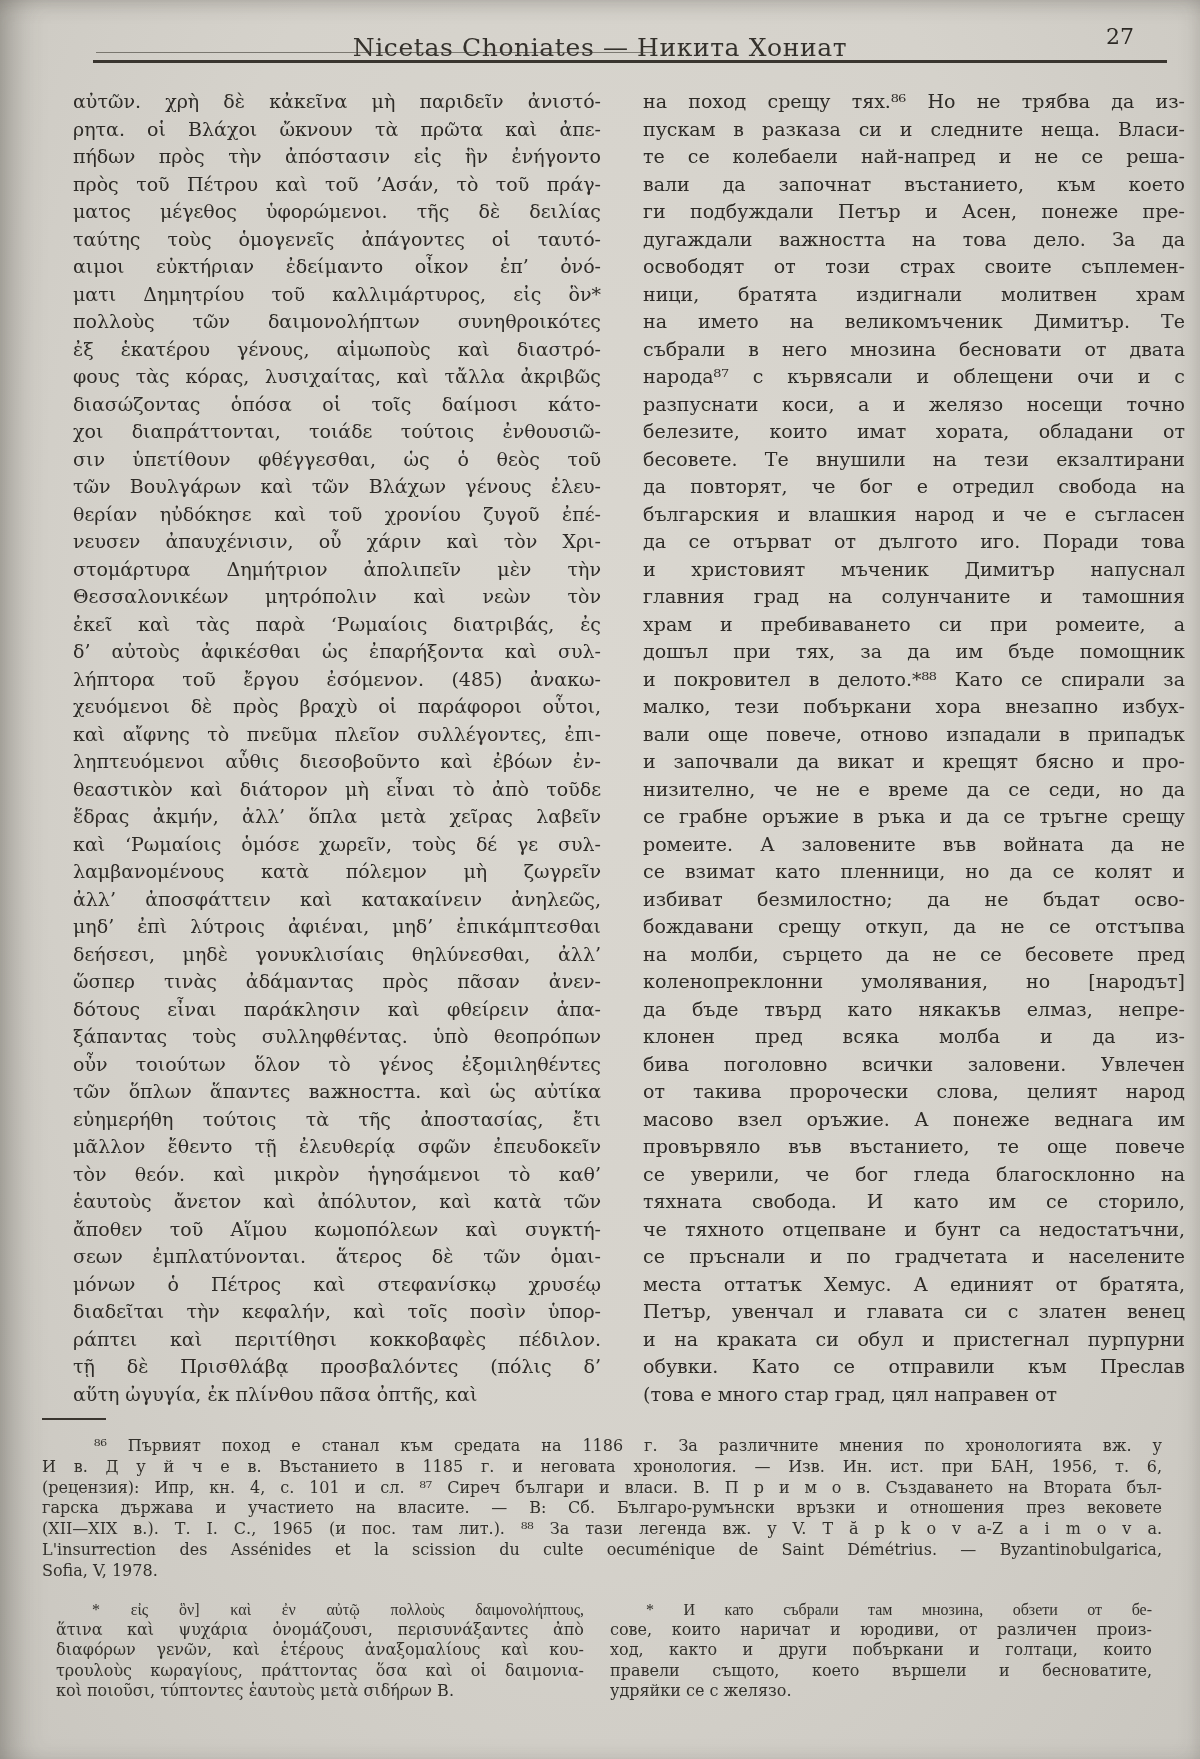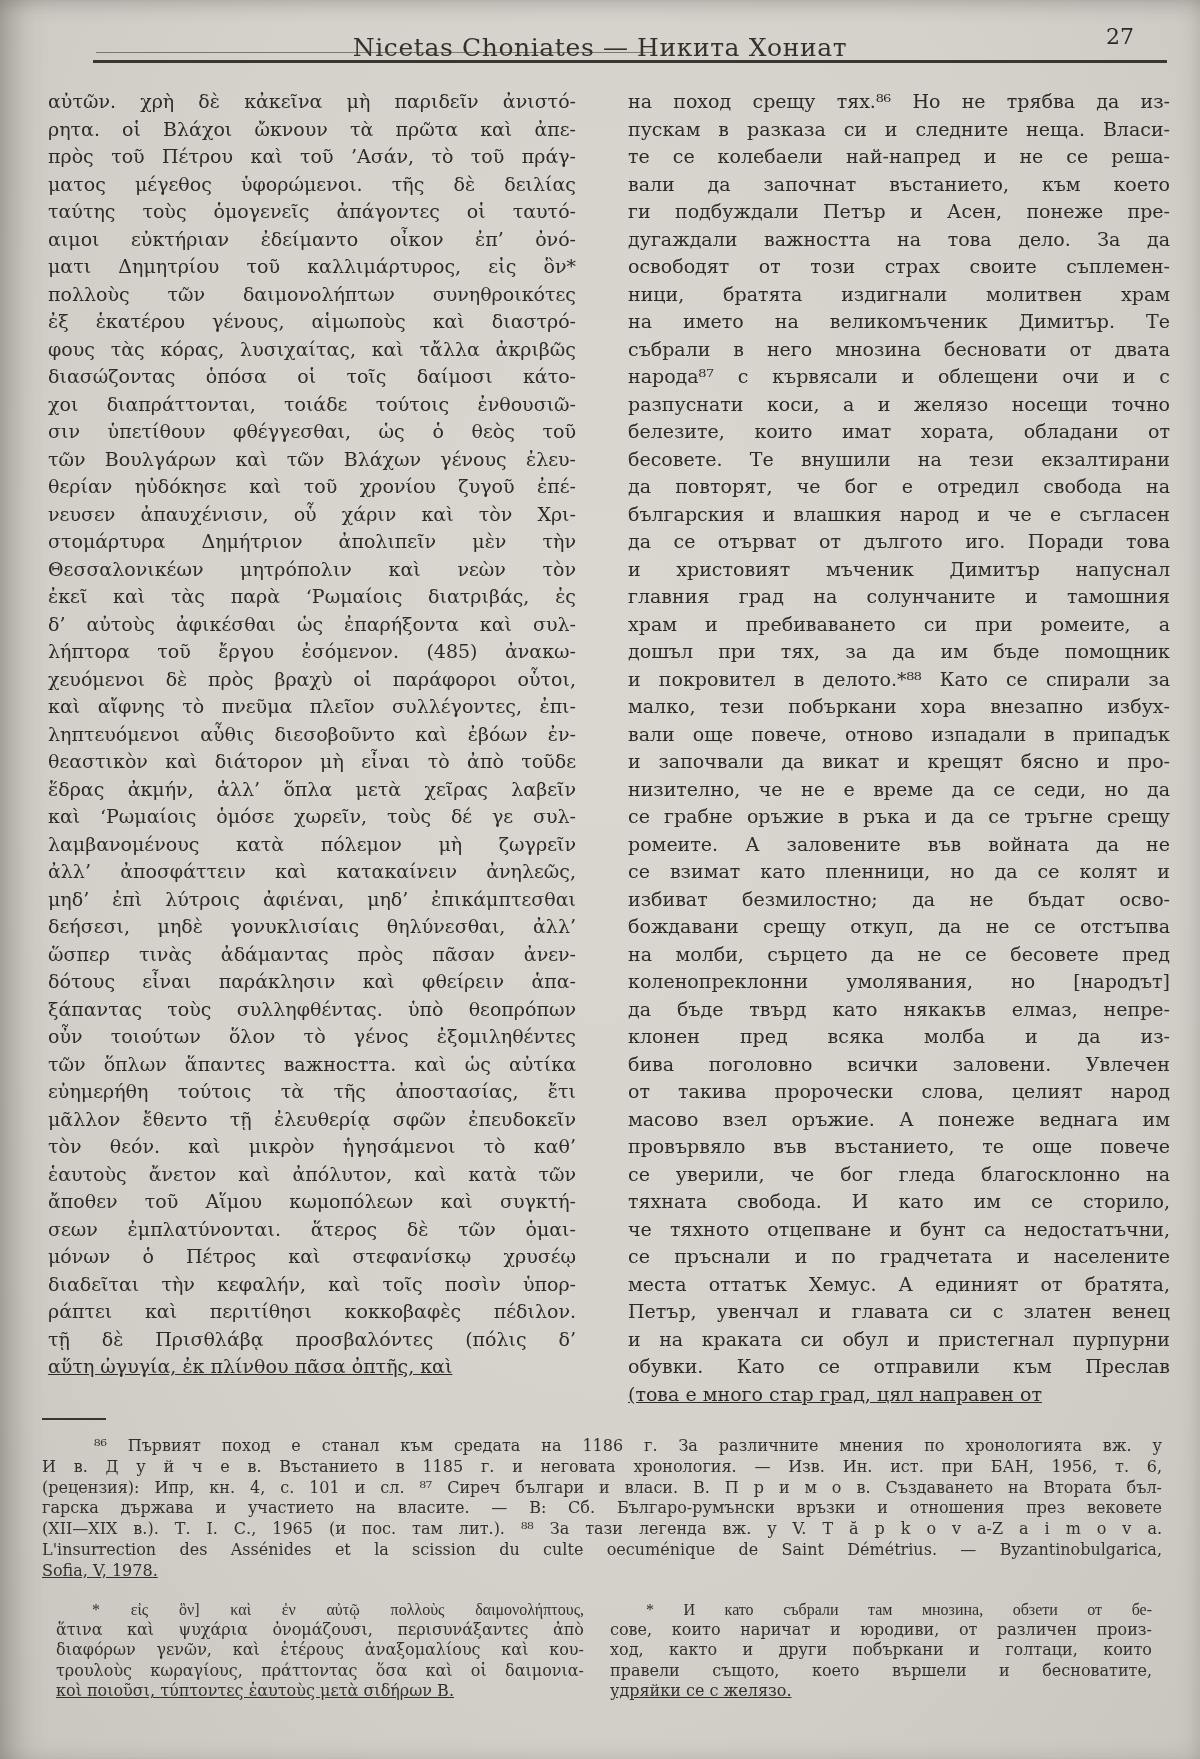--- a/index.html
+++ b/index.html
@@ -32,32 +32,32 @@
   .rule-thin {
     position: absolute; top: 52px; left: 96px; width: 560px; height: 1px;
     background: #4a463f; opacity: .65;
   }
   .rule-thick {
     position: absolute; top: 60px; left: 93px; right: 33px; height: 3px;
     background: #39352f;
   }
 
   
-  .columns { display: flex; padding-left: 48px; gap: 36px; }
+  .columns { display: flex; padding-left: 73px; gap: 26px; }
   .col { font-size: 19px; }
   .col .tline { line-height: 27.5px; }
   .col-left  { width: 528px; }
   .col-right { width: 542px; margin-left: 16px; }
 
   .tline {
     text-align: justify;
     text-align-last: justify;
     overflow: hidden;
   }
-  .tline:last-child { text-align-last: auto; text-decoration: underline; }
+  .tline:last-child { text-align-last: auto; }
 
   
   .fn-sep { margin: 10px 0 0 42px; width: 64px; height: 2px; background: #39352f; }
   .footnotes {
     padding: 8px 38px 0 42px;
     font-size: 16px; color: #32302b; margin-top: 8px;
   }
   .footnotes .tline { line-height: 20.8px; }
   .indent-first .tline:first-child { text-indent: 52px; }
 
@@ -77,20 +77,21 @@
     <div class="header-title">Nicetas Choniates — Никита Хониат</div>
     <div class="page-number">27</div>
     <div class="rule-thin"></div>
     <div class="rule-thick"></div>
   </div>
 
   <div class="columns">
     <div class="col col-left">
         <div class="tline">αὐτῶν. χρὴ δὲ κἀκεῖνα μὴ παριδεῖν ἀνιστό-</div>
         <div class="tline">ρητα. οἱ Βλάχοι ὤκνουν τὰ πρῶτα καὶ ἀπε-</div>
+        <div class="tline">πήδων πρὸς τὴν ἀπόστασιν εἰς ἣν ἐνήγοντο</div>
         <div class="tline">πρὸς τοῦ Πέτρου καὶ τοῦ ’Ασάν, τὸ τοῦ πράγ-</div>
         <div class="tline">ματος μέγεθος ὑφορώμενοι. τῆς δὲ δειλίας</div>
         <div class="tline">ταύτης τοὺς ὁμογενεῖς ἀπάγοντες οἱ ταυτό-</div>
         <div class="tline">αιμοι εὐκτήριαν ἐδείμαντο οἶκον ἐπ’ ὀνό-</div>
         <div class="tline">ματι Δημητρίου τοῦ καλλιμάρτυρος, εἰς ὃν*</div>
         <div class="tline">πολλοὺς τῶν δαιμονολήπτων συνηθροικότες</div>
         <div class="tline">ἐξ ἑκατέρου γένους, αἱμωποὺς καὶ διαστρό-</div>
         <div class="tline">φους τὰς κόρας, λυσιχαίτας, καὶ τἄλλα ἀκριβῶς</div>
         <div class="tline">διασώζοντας ὁπόσα οἱ τοῖς δαίμοσι κάτο-</div>
         <div class="tline">χοι διαπράττονται, τοιάδε τούτοις ἐνθουσιῶ-</div>

